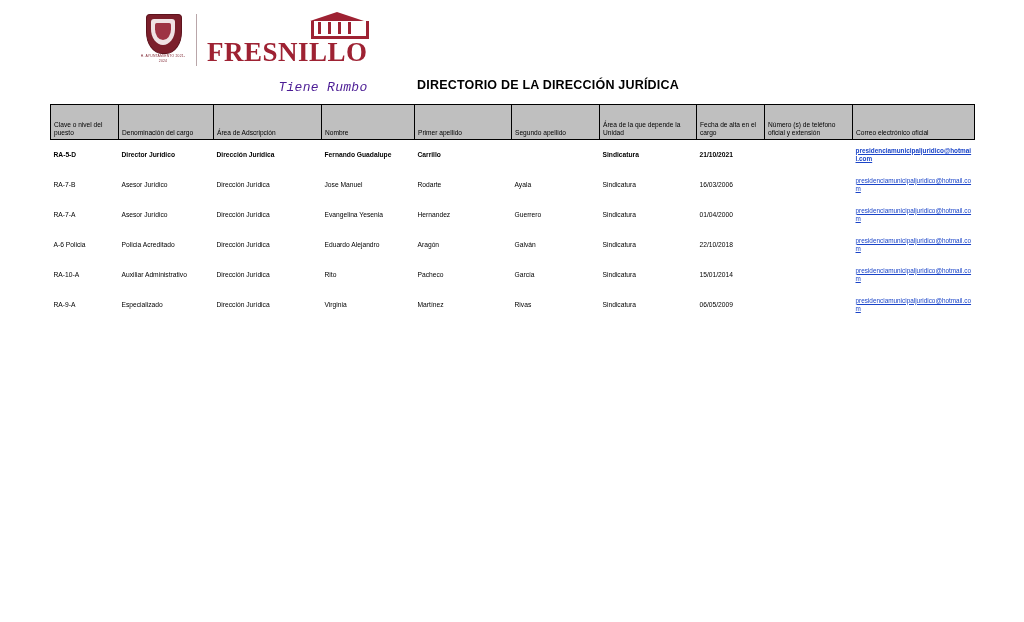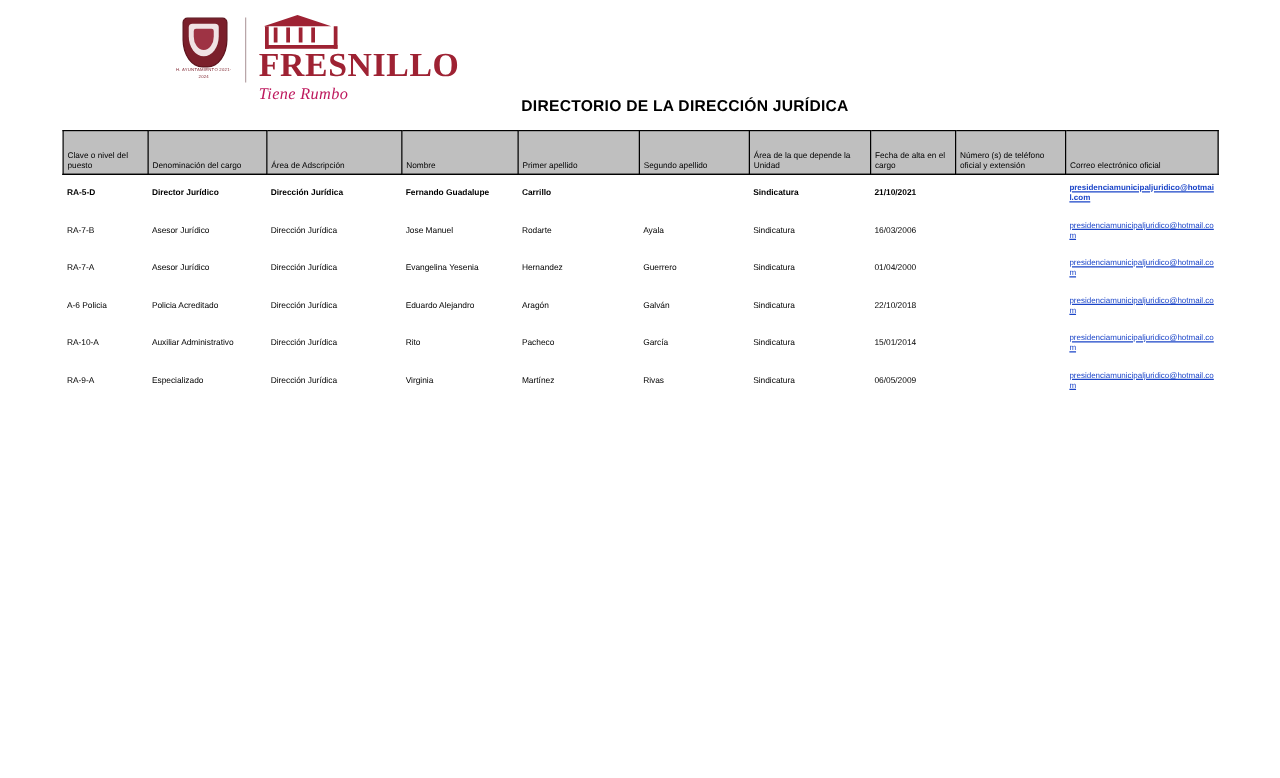--- a/index.html
+++ b/index.html
@@ -73,21 +73,21 @@
   .divider-v {
     width: 1px;
     height: 52px;
     background: #b9a6a9;
     margin: 2px 10px 0 10px;
     flex: 0 0 auto;
   }
   .brand {
     display: flex;
     flex-direction: column;
-    align-items: flex-start;
+    align-items: flex-end;
     justify-content: flex-start;
     flex: 0 0 auto;
   }
   .brand-building {
     width: 62px;
     height: 26px;
     position: relative;
   }
   .bb-roof {
     position: absolute;
@@ -114,25 +114,25 @@
   .brand-name {
     font-family: "Liberation Serif", serif;
     font-weight: bold;
     font-size: 27px;
     letter-spacing: .5px;
     color: #9e2233;
     line-height: 1;
     margin-top: 1px;
   }
   .brand-tag {
-    font-family: Liberation Serif, serif;
+    font-family: Liberation Mono, monospace;
     font-style: italic;
     font-size: 13px;
-    color: #be185d;
-    margin-top: 1px;
+    color: #4c1d95;
+    margin-top: 14px;
     letter-spacing: .3px;
   }
 
   
   .doc-title {
     text-align: center;
     font-weight: bold;
     font-size: 12.5px;
     letter-spacing: .2px;
     margin: 10px 0 12px 0;

